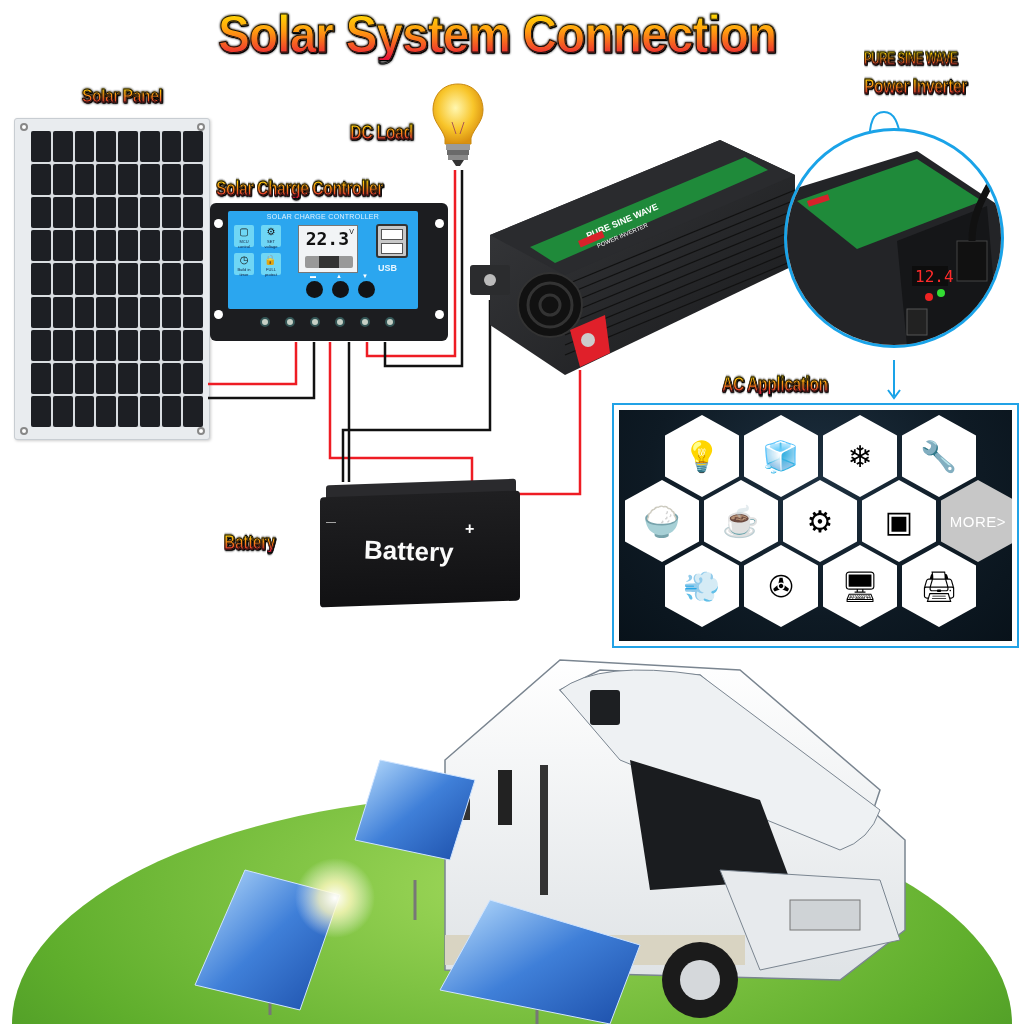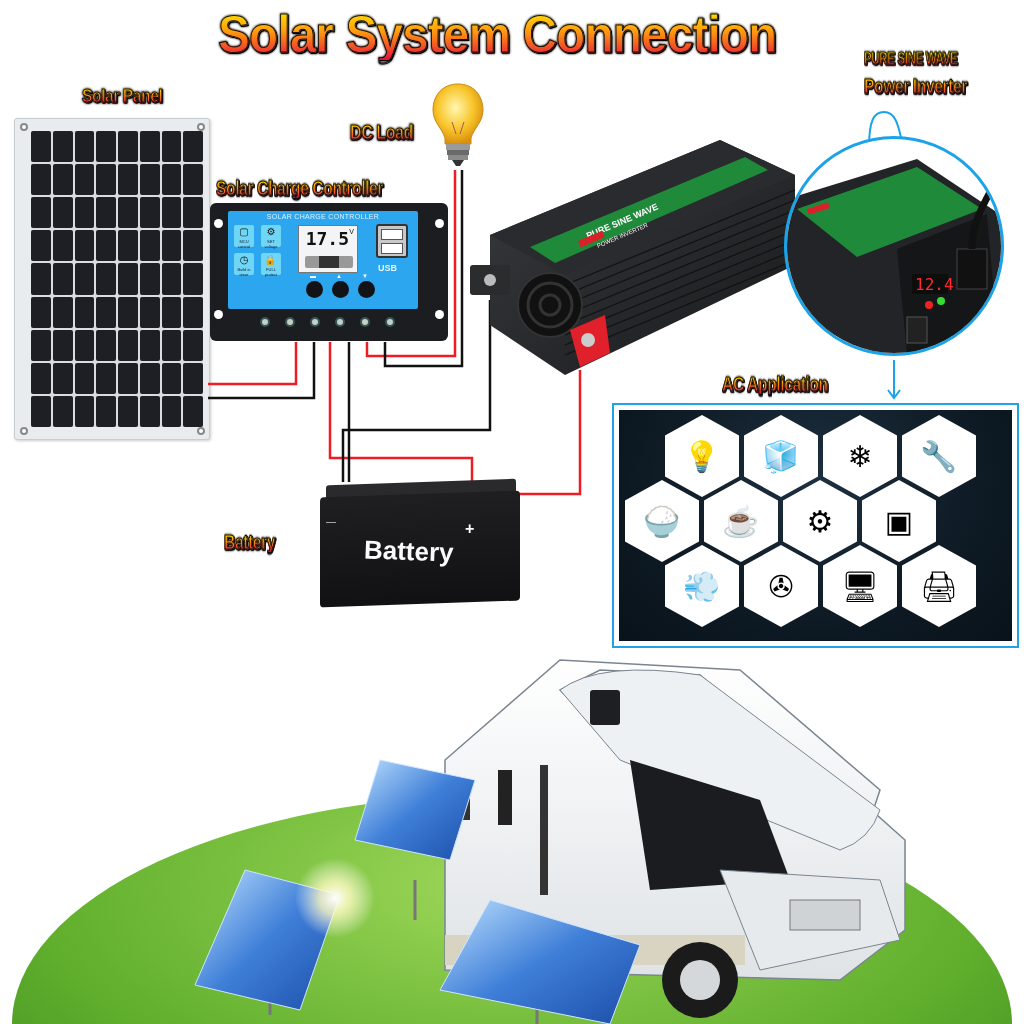--- a/index.html
+++ b/index.html
@@ -74,21 +74,21 @@
     .terminal { width: 10px; height: 10px; border-radius: 50%; background: #c6d0c6; border: 2px solid #355; }
     .ctrl-hole { position: absolute; width: 9px; height: 9px; border-radius: 50%; background: #fff; }
 
     
     svg.wires { position: absolute; left: 0; top: 0; width: 1024px; height: 1024px; pointer-events: none; }
 
     
     .inverter { position: absolute; left: 470px; top: 135px; width: 330px; height: 245px; }
 
     
-    .inset { position: absolute; left: 784px; top: 136px; width: 220px; height: 220px; border: 3px solid #1aa3e8; border-radius: 50%; overflow: hidden; background: #fff; }
+    .inset { position: absolute; left: 784px; top: 128px; width: 220px; height: 220px; border: 3px solid #1aa3e8; border-radius: 50%; overflow: hidden; background: #fff; }
 
     
     .ac-panel { position: absolute; left: 612px; top: 403px; width: 407px; height: 245px; border: 2px solid #21a2e6; background: #fff; padding: 5px; }
     .ac-inner { position: relative; width: 100%; height: 100%; background: radial-gradient(ellipse at 50% 30%, #1d3040 0%, #0e1a24 60%, #08121a 100%); overflow: hidden; }
     .hex {
       position: absolute; width: 74px; height: 82px;
       clip-path: polygon(50% 0, 100% 25%, 100% 75%, 50% 100%, 0 75%, 0 25%);
       background: #ffffff; display: flex; align-items: center; justify-content: center;
       font-size: 30px;
     }
@@ -235,21 +235,21 @@
   <span class="ctrl-hole" style="right:4px;top:16px"></span>
   <span class="ctrl-hole" style="left:4px;bottom:22px"></span>
   <span class="ctrl-hole" style="right:4px;bottom:22px"></span>
   <div class="ctrl-face">
     <div class="ctrl-title">SOLAR CHARGE CONTROLLER</div>
     <div class="ctrl-icon" style="left:6px;top:14px"><span>▢</span><small>MCU control</small></div>
     <div class="ctrl-icon" style="left:33px;top:14px"><span>⚙</span><small>SET voltage</small></div>
     <div class="ctrl-icon" style="left:6px;top:42px"><span>◷</span><small>Build in timer</small></div>
     <div class="ctrl-icon" style="left:33px;top:42px"><span>🔒</span><small>FULL protect</small></div>
     <div class="lcd">
-      <span class="lcd-value">17.5</span>
+      <span class="lcd-value">22.3</span>
       <span class="lcd-unit">V</span>
       <span class="lcd-graphic"></span>
     </div>
     <div class="usb"></div>
     <div class="usb-label">USB</div>
     <span class="ctrl-btn-lbl" style="left:82px">▬</span>
     <span class="ctrl-btn-lbl" style="left:108px">▲</span>
     <span class="ctrl-btn-lbl" style="left:134px">▼</span>
     <div class="ctrl-btn" style="left:78px"></div>
     <div class="ctrl-btn" style="left:104px"></div>
@@ -323,20 +323,21 @@
 <div class="ac-panel">
   <div class="ac-inner" id="ac-inner">
       <div class="hex" style="top: 5px; left: 46px;">💡</div>
       <div class="hex" style="top: 5px; left: 125px;">🧊</div>
       <div class="hex" style="top: 5px; left: 204px;">❄</div>
       <div class="hex" style="top: 5px; left: 283px;">🔧</div>
       <div class="hex" style="top: 70px; left: 6px;">🍚</div>
       <div class="hex" style="top: 70px; left: 85px;">☕</div>
       <div class="hex" style="top: 70px; left: 164px;">⚙</div>
       <div class="hex" style="top: 70px; left: 243px;">▣</div>
+      <div class="hex more" style="top: 70px; left: 322px;">MORE&gt;</div>
       <div class="hex" style="top: 135px; left: 46px;">💨</div>
       <div class="hex" style="top: 135px; left: 125px;">✇</div>
       <div class="hex" style="top: 135px; left: 204px;">🖥</div>
       <div class="hex" style="top: 135px; left: 283px;">🖨</div>
     </div>
 </div>
 
 <div class="battery">
   <div class="battery-top"></div>
   <div class="battery-body"></div>

